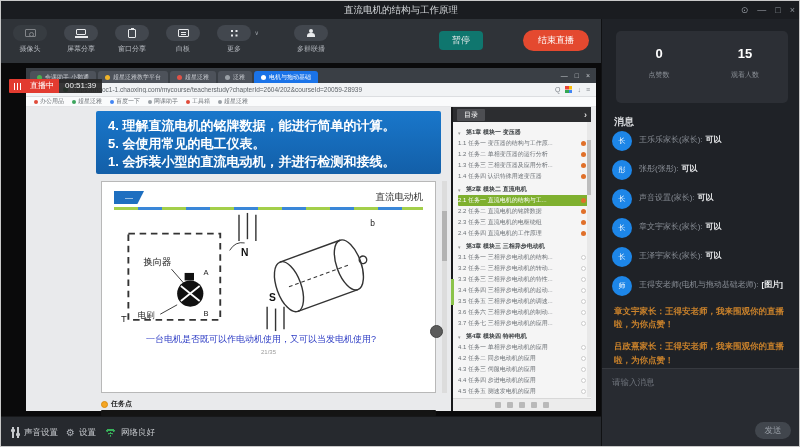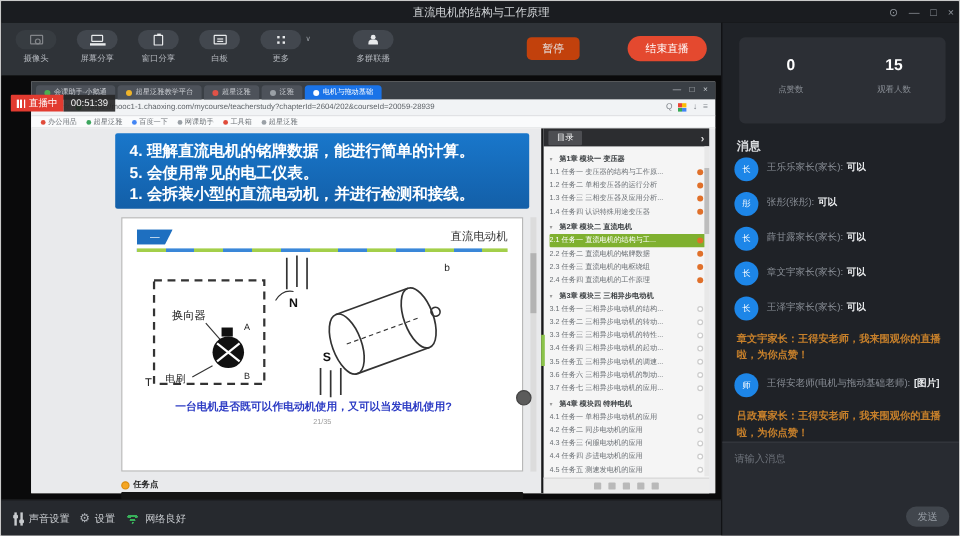--- a/index.html
+++ b/index.html
@@ -28,21 +28,21 @@
 .ic-laptop::after{content:"";position:absolute;left:-2px;top:6px;width:13px;height:1.5px;background:#e8eaec}
 .ic-window{width:8px;height:9px;border:1px solid #e8eaec;border-radius:1px}
 .ic-window::before{content:"";position:absolute;left:1.5px;top:-2px;width:3px;height:2px;background:#e8eaec}
 .ic-board{width:11px;height:8px;border:1px solid #e8eaec;border-radius:1px}
 .ic-board::after{content:"";position:absolute;left:2px;top:2px;width:5px;height:1px;background:#e8eaec;box-shadow:0 2px 0 #e8eaec}
 .ic-grid{width:7px;height:7px}
 .ic-grid::before{content:"";position:absolute;left:0;top:0;width:2.5px;height:2.5px;background:#e8eaec;box-shadow:4.5px 0 0 #e8eaec,0 4.5px 0 #e8eaec,4.5px 4.5px 0 #e8eaec}
 .ic-person{width:10px;height:9px}
 .ic-person::before{content:"";position:absolute;left:3px;top:0;width:4px;height:4px;background:#e8eaec;border-radius:50%}
 .ic-person::after{content:"";position:absolute;left:1px;top:4.5px;width:8px;height:4px;background:#e8eaec;border-radius:3px 3px 0 0}
-.pause-btn{position:absolute;right:118px;top:12px;width:44px;height:19px;background:#c2410c;border-radius:4px;color:#e8eaec;font-size:9px;text-align:center;line-height:19px;cursor:pointer}
+.pause-btn{position:absolute;right:118px;top:12px;width:44px;height:19px;background:#0f766e;border-radius:4px;color:#e8eaec;font-size:9px;text-align:center;line-height:19px;cursor:pointer}
 .end-btn{position:absolute;right:12px;top:11px;width:66px;height:21px;background:#e4492f;border-radius:11px;color:#fff;font-size:9px;text-align:center;line-height:21px;cursor:pointer}
 
 .stage{position:absolute;left:0;top:62px;width:600px;height:353px;background:#0a0a0b}
 .browser{position:absolute;left:25px;top:5px;width:570px;height:343px;background:#fff}
 .tabstrip{height:15px;background:#3a3f45;display:flex;align-items:flex-end;padding-left:4px}
 .tab{height:12px;margin-right:2px;border-radius:3px 3px 0 0;background:#4d525a;color:#c9ccd1;font-size:6px;line-height:12px;padding:0 7px;max-width:104px;overflow:hidden;white-space:nowrap;display:flex;align-items:center}
 .tab.active{background:#1a73e8;color:#fff}
 .fav{display:inline-block;width:5px;height:5px;border-radius:50%;margin-right:3px;flex-shrink:0}
 .win2{margin-left:auto;padding-right:6px;color:#c3c7cc;font-size:7px;display:flex;gap:7px;align-items:center;height:100%}
 .urlbar{height:14px;background:#f1f3f5;display:flex;align-items:center;padding:0 6px;gap:5px;border-bottom:1px solid #dcdee1}
@@ -58,21 +58,21 @@
 .objbox{position:absolute;left:70px;top:4px;width:345px;height:63px;background:linear-gradient(180deg,#1977cb,#135fa8);border-radius:2px;padding:6px 0 0 12px}
 .obj-line{color:#fff;font-size:13px;font-weight:bold;line-height:18px;white-space:nowrap}
 
 .slide{position:absolute;left:75px;top:74px;width:335px;height:212px;background:#fff;border:1px solid #b8b8b8}
 .slide-head{display:flex;align-items:center;margin:9px 12px 0}
 .trap{width:30px;height:13px;background:#1e6fc0;clip-path:polygon(0 0,100% 0,78% 100%,0 100%);color:#fff;font-size:8px;text-align:center;line-height:13px}
 .slide-title{font-size:10.5px;font-weight:bold;color:#17456e;margin-left:8px;letter-spacing:1px}
 .slide-right{margin-left:auto;font-size:9.5px;color:#333}
 .stripe{height:3px;margin:3px 12px 0;background:repeating-linear-gradient(90deg,#a3cf4a 0 24px,#3a87d8 24px 48px)}
 .diagram{display:block;margin:1px auto 0}
-.question{color:#2c3bc4;font-size:9px;font-weight:bold;margin:0 26px;line-height:1.5;text-indent:18px}
+.question{color:#2c3bc4;font-size:9px;font-weight:normal;margin:0 26px;line-height:1.5;text-indent:18px}
 .pagenum{text-align:center;font-size:6px;color:#9a9a9a;margin-top:2px}
 .slide-scroll{position:absolute;left:416px;top:74px;width:5px;height:212px;background:#dcdcdc}
 .slide-scroll .thumb{width:5px;height:50px;background:#b3b3b3;margin-top:30px}
 .slide-fab{position:absolute;left:404px;top:218px;width:13px;height:13px;border-radius:50%;background:#5b5b5b;border:1px solid #444}
 .taskrow{position:absolute;left:75px;top:292px;display:flex;align-items:center;gap:3px}
 .task-dot{width:7px;height:7px;border-radius:50%;background:#f5a623;border:1px solid #d98d12}
 .task-label{font-size:7px;font-weight:bold;color:#222}
 .pbar{position:absolute;left:75px;top:303px;width:335px;height:6px;background:#141414;border-radius:1px}
 
 .catalog{position:absolute;left:425px;top:0;width:140px;bottom:0;background:#f5f5f5;border-left:2px solid #17181a}
@@ -88,21 +88,21 @@
 .badge{position:absolute;right:2px;width:5px;height:5px;border-radius:50%}
 .badge.orange{background:#e0702a}
 .badge.gray{background:#fff;border:1px solid #ccc}
 .cat-green{position:absolute;left:-2px;top:172px;width:3px;height:26px;background:#8bc34a}
 .cat-scroll{position:absolute;right:0;top:15px;bottom:14px;width:4px;background:#e8e8e8}
 .cat-scroll .thumb{width:4px;height:55px;background:#bdbdbd;margin-top:18px}
 .cat-foot{position:absolute;bottom:0;left:0;right:0;height:13px;background:#ececec;border-top:1px solid #d8d8d8;display:flex;align-items:center;justify-content:center;gap:6px}
 .f-ic{width:6px;height:6px;background:#b9b9b9;border-radius:1px}
 
 .live-badge{position:absolute;left:8px;top:78px;display:flex;z-index:10}
-.lb-left{background:#e23b30;color:#fff;font-size:8px;height:14px;line-height:14px;padding:0 5px;display:flex;align-items:center;gap:3px;border-radius:1px 0 0 1px}
+.lb-left{background:#e23b30;color:#fff;font-size:8px;height:14px;line-height:14px;padding:0 5px;display:flex;align-items:center;gap:9px;border-radius:1px 0 0 1px}
 .ic-bars{width:7px;height:7px;background:linear-gradient(90deg,#fff 0 1.5px,transparent 1.5px 2.8px,#fff 2.8px 4.3px,transparent 4.3px 5.6px,#fff 5.6px 7px)}
 .lb-right{background:rgba(38,38,38,.92);color:#f0f0f0;font-size:8px;height:14px;line-height:14px;padding:0 6px}
 
 .bottombar{position:absolute;left:0;top:415px;width:600px;height:32px;background:#26292e;border-top:1px solid #17181a;display:flex;align-items:center;padding-left:10px;gap:8px;color:#c6c9cd;font-size:8.5px}
 .sb-item{display:flex;align-items:center;gap:4px;cursor:pointer}
 .ic-sliders{position:relative;width:9px;height:11px}
 .ic-sliders::before{content:"";position:absolute;left:1px;top:0;width:2px;height:11px;background:#c7cacd;box-shadow:5px 0 0 #c7cacd}
 .ic-sliders::after{content:"";position:absolute;left:0;top:2px;width:4px;height:3px;background:#c7cacd;border-radius:1px;box-shadow:5px 4px 0 #c7cacd}
 .gear{font-size:10px;color:#aeb2b8;line-height:1}
 .ic-wifi{width:13px;height:9px;background:radial-gradient(circle at 50% 100%,#38b15a 0 1.8px,rgba(0,0,0,0) 1.8px 3.2px,#38b15a 3.2px 4.6px,rgba(0,0,0,0) 4.6px 6px,#38b15a 6px 8.2px,rgba(0,0,0,0) 8.2px);clip-path:polygon(50% 100%,0 0,100% 0)}
@@ -472,35 +472,35 @@
         <div class="msg msg-normal">
           <div class="avatar">长</div>
           <div class="msg-body"><span class="msg-name">王乐乐家长(家长):</span><span class="msg-text">可以</span></div>
         </div>
         <div class="msg msg-normal">
           <div class="avatar">彤</div>
           <div class="msg-body"><span class="msg-name">张彤(张彤):</span><span class="msg-text">可以</span></div>
         </div>
         <div class="msg msg-normal">
           <div class="avatar">长</div>
-          <div class="msg-body"><span class="msg-name">薛甘露家长(家长):</span><span class="msg-text">可以</span></div>
+          <div class="msg-body"><span class="msg-name">声音设置(家长):</span><span class="msg-text">可以</span></div>
         </div>
         <div class="msg msg-normal">
           <div class="avatar">长</div>
           <div class="msg-body"><span class="msg-name">章文宇家长(家长):</span><span class="msg-text">可以</span></div>
         </div>
         <div class="msg msg-normal">
           <div class="avatar">长</div>
           <div class="msg-body"><span class="msg-name">王泽宇家长(家长):</span><span class="msg-text">可以</span></div>
         </div>
-        <div class="msg msg-system">章文宇家长：王得安老师，我来围观你的直播啦，为你点赞！</div>
         <div class="msg msg-normal">
           <div class="avatar">师</div>
           <div class="msg-body"><span class="msg-name">王得安老师(电机与拖动基础老师):</span><span class="msg-text">[图片]</span></div>
         </div>
+        <div class="msg msg-system">章文宇家长：王得安老师，我来围观你的直播啦，为你点赞！</div>
         <div class="msg msg-system">吕政熹家长：王得安老师，我来围观你的直播啦，为你点赞！</div>
       </div>
     <div class="chat-inputarea">
       <textarea class="chat-input" placeholder="请输入消息" style=""></textarea>
       <div class="send-btn">发送</div>
     </div>
   </div>
 
 </div>
 

